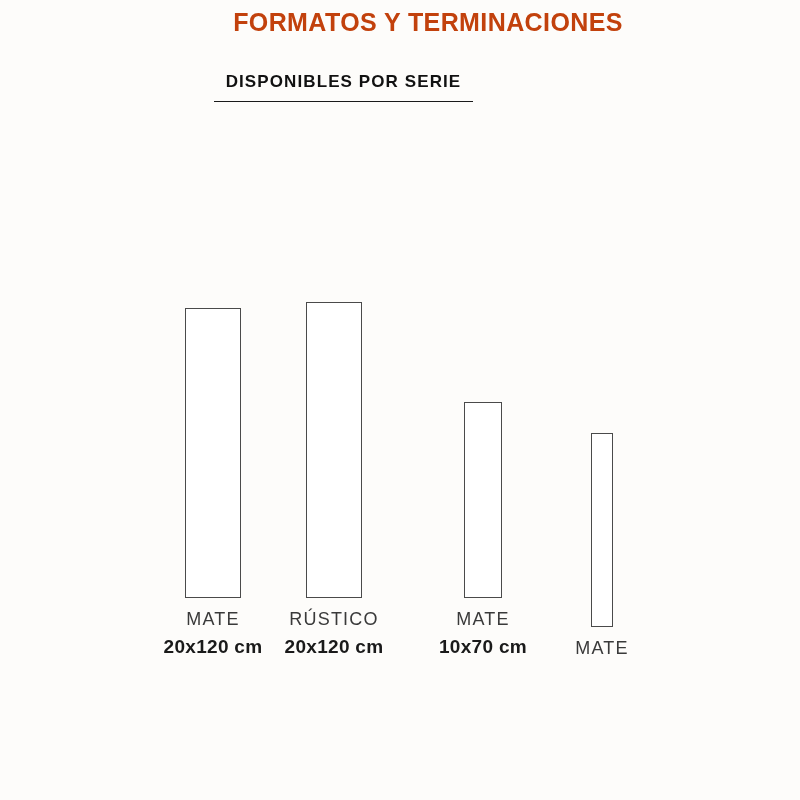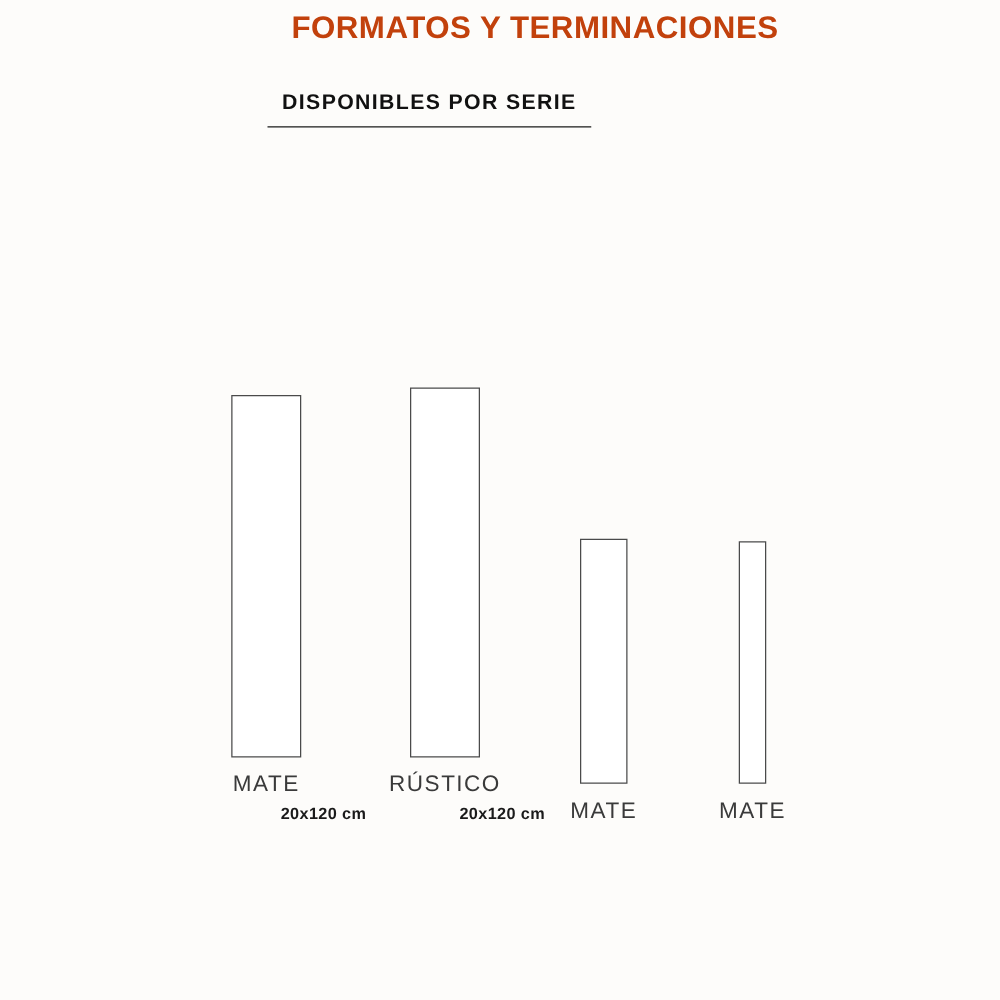--- a/index.html
+++ b/index.html
@@ -89,26 +89,25 @@
   .tile-finish {
     margin-top: 9px;
     font-size: 18px;
     letter-spacing: 1.2px;
     color: #3a3a3a;
     line-height: 1.35;
   }
 
   .tile-size {
     margin-top: 3px;
-    font-size: 13px;
+    font-size: 19px;
     font-weight: bold;
     letter-spacing: 0.3px;
     color: #1a1a1a;
     line-height: 1.35;
-    text-align: right;
   }
 </style>
 </head>
 <body style="background: rgb(253, 252, 250);">
 
 <div class="page">
 
   <div class="title">FORMATOS Y TERMINACIONES</div>
 
   <div class="subtitle-wrap">
@@ -118,33 +117,34 @@
   <div class="tiles">
 
     <div class="tile-col" id="col-0" style="left: 133px;">
       <div class="tile-shape-box">
         <div class="tile-shape" id="shape-0" style="width: 56px; height: 290px;"></div>
       </div>
       <div class="tile-finish">MATE</div>
       <div class="tile-size">20x120 cm</div>
     </div>
 
-    <div class="tile-col" id="col-1" style="left: 276px;">
+    <div class="tile-col" id="col-1" style="left: 254px;">
       <div class="tile-shape-box">
         <div class="tile-shape" id="shape-1" style="width: 56px; height: 296px;"></div>
       </div>
       <div class="tile-finish">RÚSTICO</div>
       <div class="tile-size">20x120 cm</div>
     </div>
 
     <div class="tile-col" id="col-2" style="left: 403px;">
       <div class="tile-shape-box">
         <div class="tile-shape" id="shape-2" style="width: 38px; height: 196px;"></div>
       </div>
       <div class="tile-finish">MATE</div>
+      <div class="tile-size">10x70 cm</div>
     </div>
 
     <div class="tile-col" id="col-3" style="left: 522px;">
       <div class="tile-shape-box">
         <div class="tile-shape" id="shape-3" style="width: 22px; height: 194px;"></div>
       </div>
       <div class="tile-finish">MATE</div>
     </div>
 
   </div>

